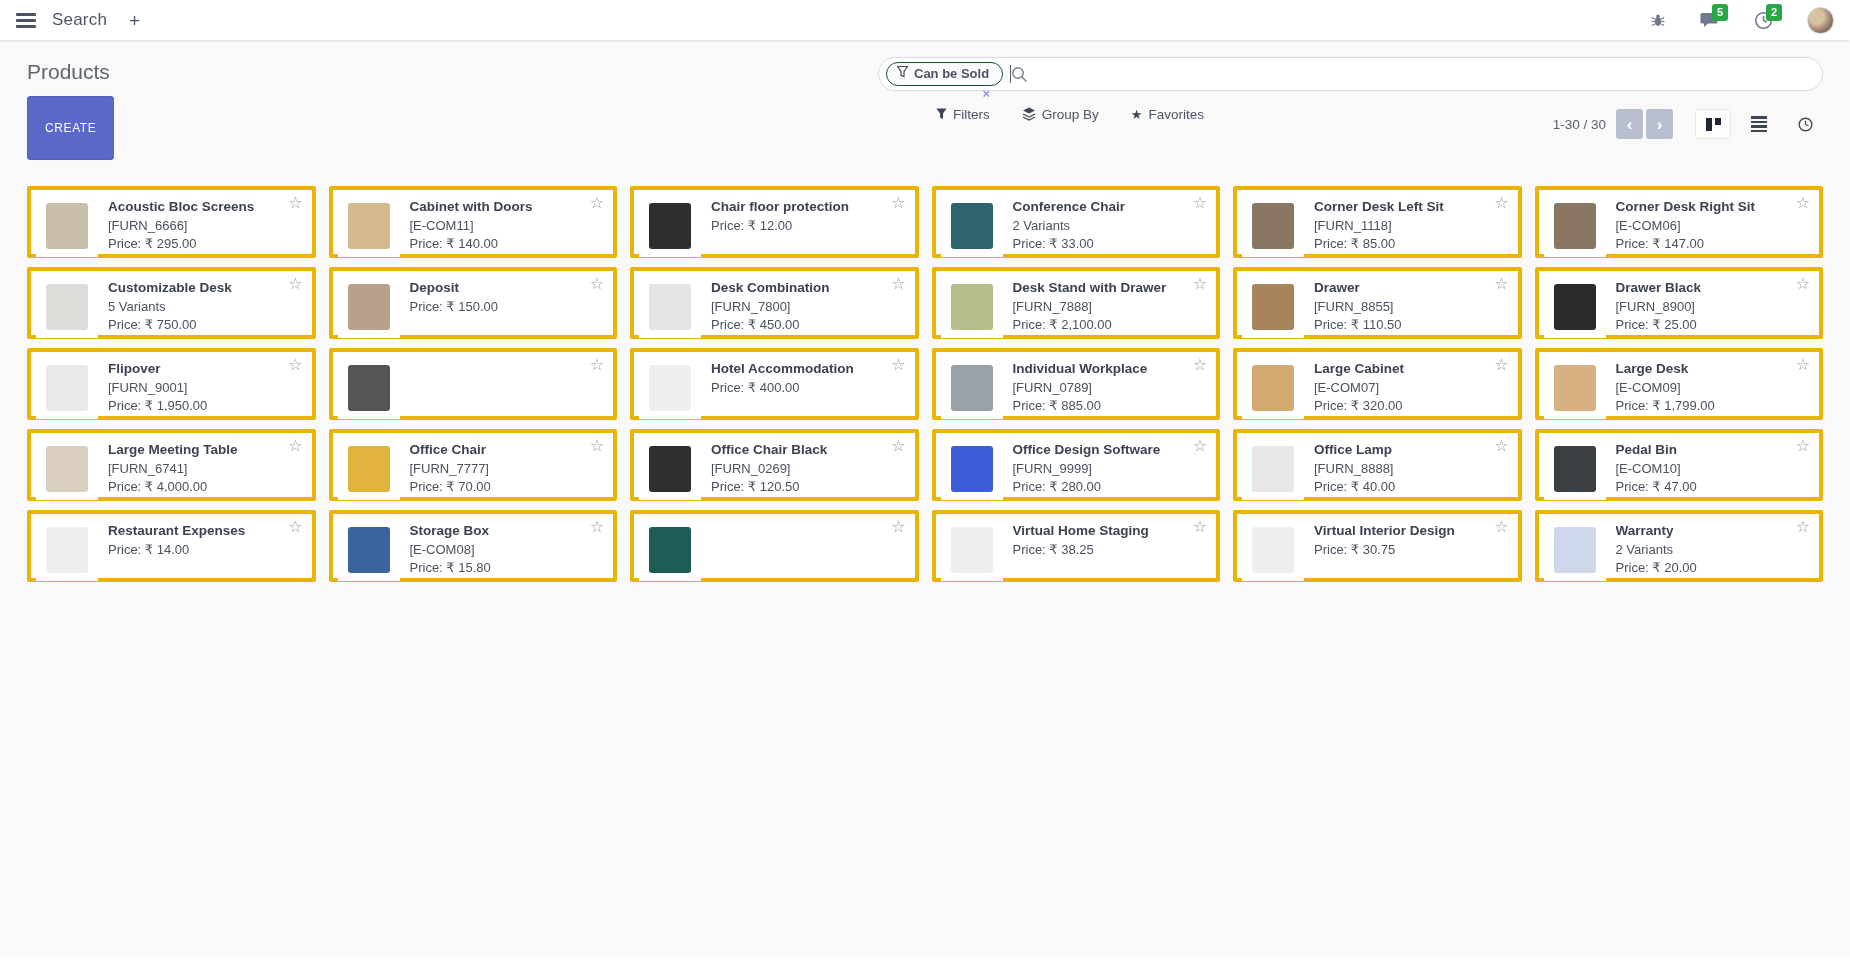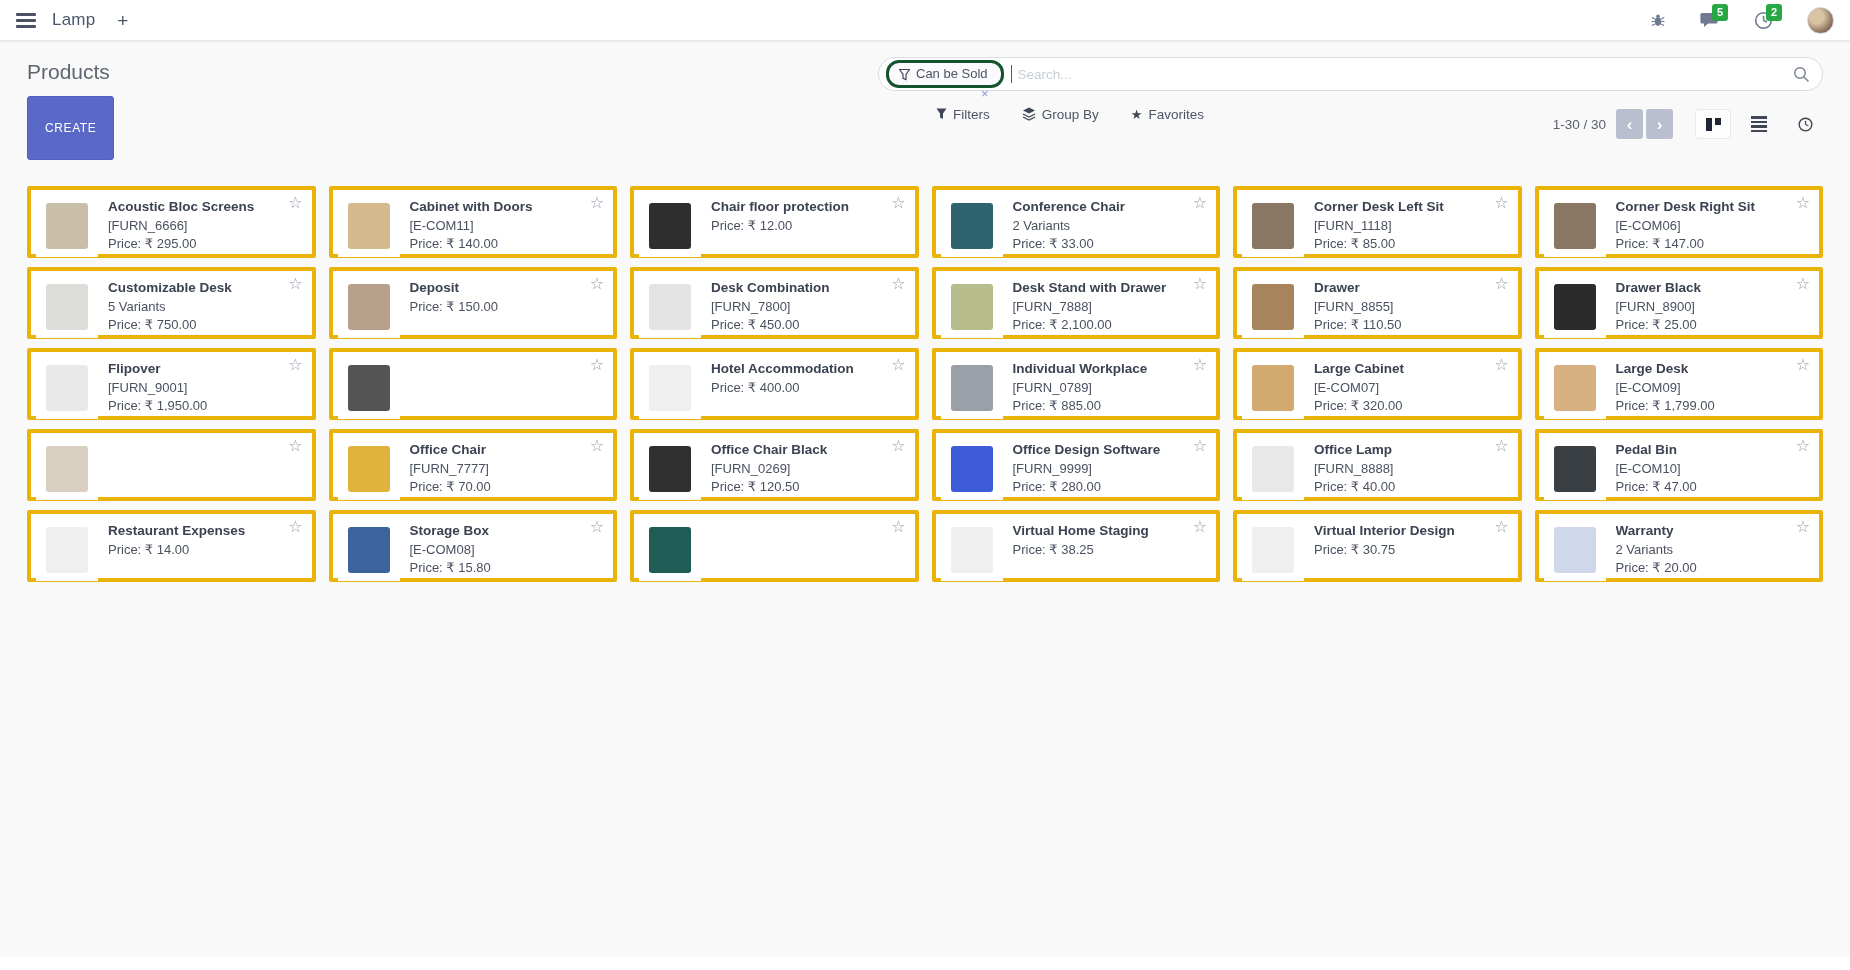--- a/index.html
+++ b/index.html
@@ -38,23 +38,23 @@
     background:#5a69c7; color:#fff; border:1px solid #5261bd; border-radius:3px;
     font-size:12px; letter-spacing:.6px; padding:24px 17px; cursor:pointer;
     font-family:inherit;
   }
   .cp-right { width:945px; }
   .searchbar {
     height:34px; background:#fff; border:1px solid #dadce2; border-radius:17px;
     display:flex; align-items:center; padding:0 12px 0 7px; position:relative;
   }
   .facet {
-    position:relative; display:flex; align-items:flex-end; gap:6px;
-    border:3px solid #14532d; background:#fbfbfd; border-radius:13px;
-    padding:3px 13px 4px 10px; font-size:13px; color:#4a5263; white-space:nowrap;
+    position:relative; display:flex; align-items:flex-start; gap:6px;
+    border:1px solid #14532d; background:#fbfbfd; border-radius:13px;
+    padding:3px 13px 4px 10px; font-size:13px; color:#4a5263; white-space:nowrap;font-weight:bold;
   }
   .facet-remove {
     position:absolute; bottom:-15px; right:12px; color:#8a92de; font-size:13px;
     cursor:pointer; line-height:1;
   }
   .caret { width:1px; height:18px; background:#555c6b; margin-left:7px; }
   .search-input {
     flex:1; border:none; outline:none; font-size:13.5px; padding:0 6px;
     color:#3b4252; background:transparent; font-family:inherit;
   }
@@ -114,21 +114,21 @@
 </style>
 </head>
 <body>
 
 <header class="topbar">
   <div class="hamburger">
     <span></span>
     <span></span>
     <span></span>
   </div>
-  <div class="app-name">Lamp</div>
+  <div class="app-name">Search</div>
   <div class="plus-btn">+</div>
 
   <div class="systray">
     <div class="systray-item">
       <svg width="16" height="16" viewBox="0 0 16 16">
         <ellipse cx="8" cy="9.5" rx="3.2" ry="4.2" fill="#6f7a90"></ellipse>
         <circle cx="8" cy="4.2" r="1.8" fill="#6f7a90"></circle>
         <g stroke="#6f7a90" stroke-width="1.1">
           <line x1="4.8" y1="7" x2="1.8" y2="5.5"></line>
             <line x1="4.8" y1="9.5" x2="1.5" y2="9.5"></line>
@@ -166,21 +166,20 @@
   <div class="cp-right">
     <div class="searchbar">
       <div class="facet">
         <svg width="11" height="12" viewBox="0 0 11 12">
           <path d="M0.5 0.5h10L7 5.4v5.1l-3-1.2V5.4L0.5 0.5z" fill="none" stroke="#3f4757" stroke-width="1.2"></path>
         </svg>
         <span>Can be Sold</span>
         <span class="facet-remove">×</span>
       </div>
       <div class="caret"></div>
-      <input class="search-input" type="text" value="" placeholder="Search..." style="">
       <span class="search-glass">
         <svg width="17" height="17" viewBox="0 0 17 17">
           <circle cx="7" cy="7" r="5.2" fill="none" stroke="#7b8494" stroke-width="1.5"></circle>
           <line x1="11" y1="11" x2="15.5" y2="15.5" stroke="#7b8494" stroke-width="1.5"></line>
         </svg>
       </span>
     </div>
 
     <div class="cp-toolbar">
       <button class="tool-btn">
@@ -462,20 +461,26 @@
       <div class="p-ref">[E-COM09]</div>
       <div class="p-price">Price: ₹ 1,799.00</div>
     </div>
     <span class="p-star">☆</span>
   </div>
 
   <div class="product-card">
     <div class="thumb">
           <span class="thumb-fill" style="background: rgb(217, 207, 192);"></span>
         </div>
+    <div class="p-body">
+      <div class="p-name">Large Meeting Table</div>
+
+      <div class="p-ref">[FURN_6741]</div>
+      <div class="p-price">Price: ₹ 4,000.00</div>
+    </div>
     <span class="p-star">☆</span>
   </div>
 
   <div class="product-card">
     <div class="thumb">
           <span class="thumb-fill" style="background: rgb(224, 179, 60);"></span>
         </div>
     <div class="p-body">
       <div class="p-name">Office Chair</div>
 

